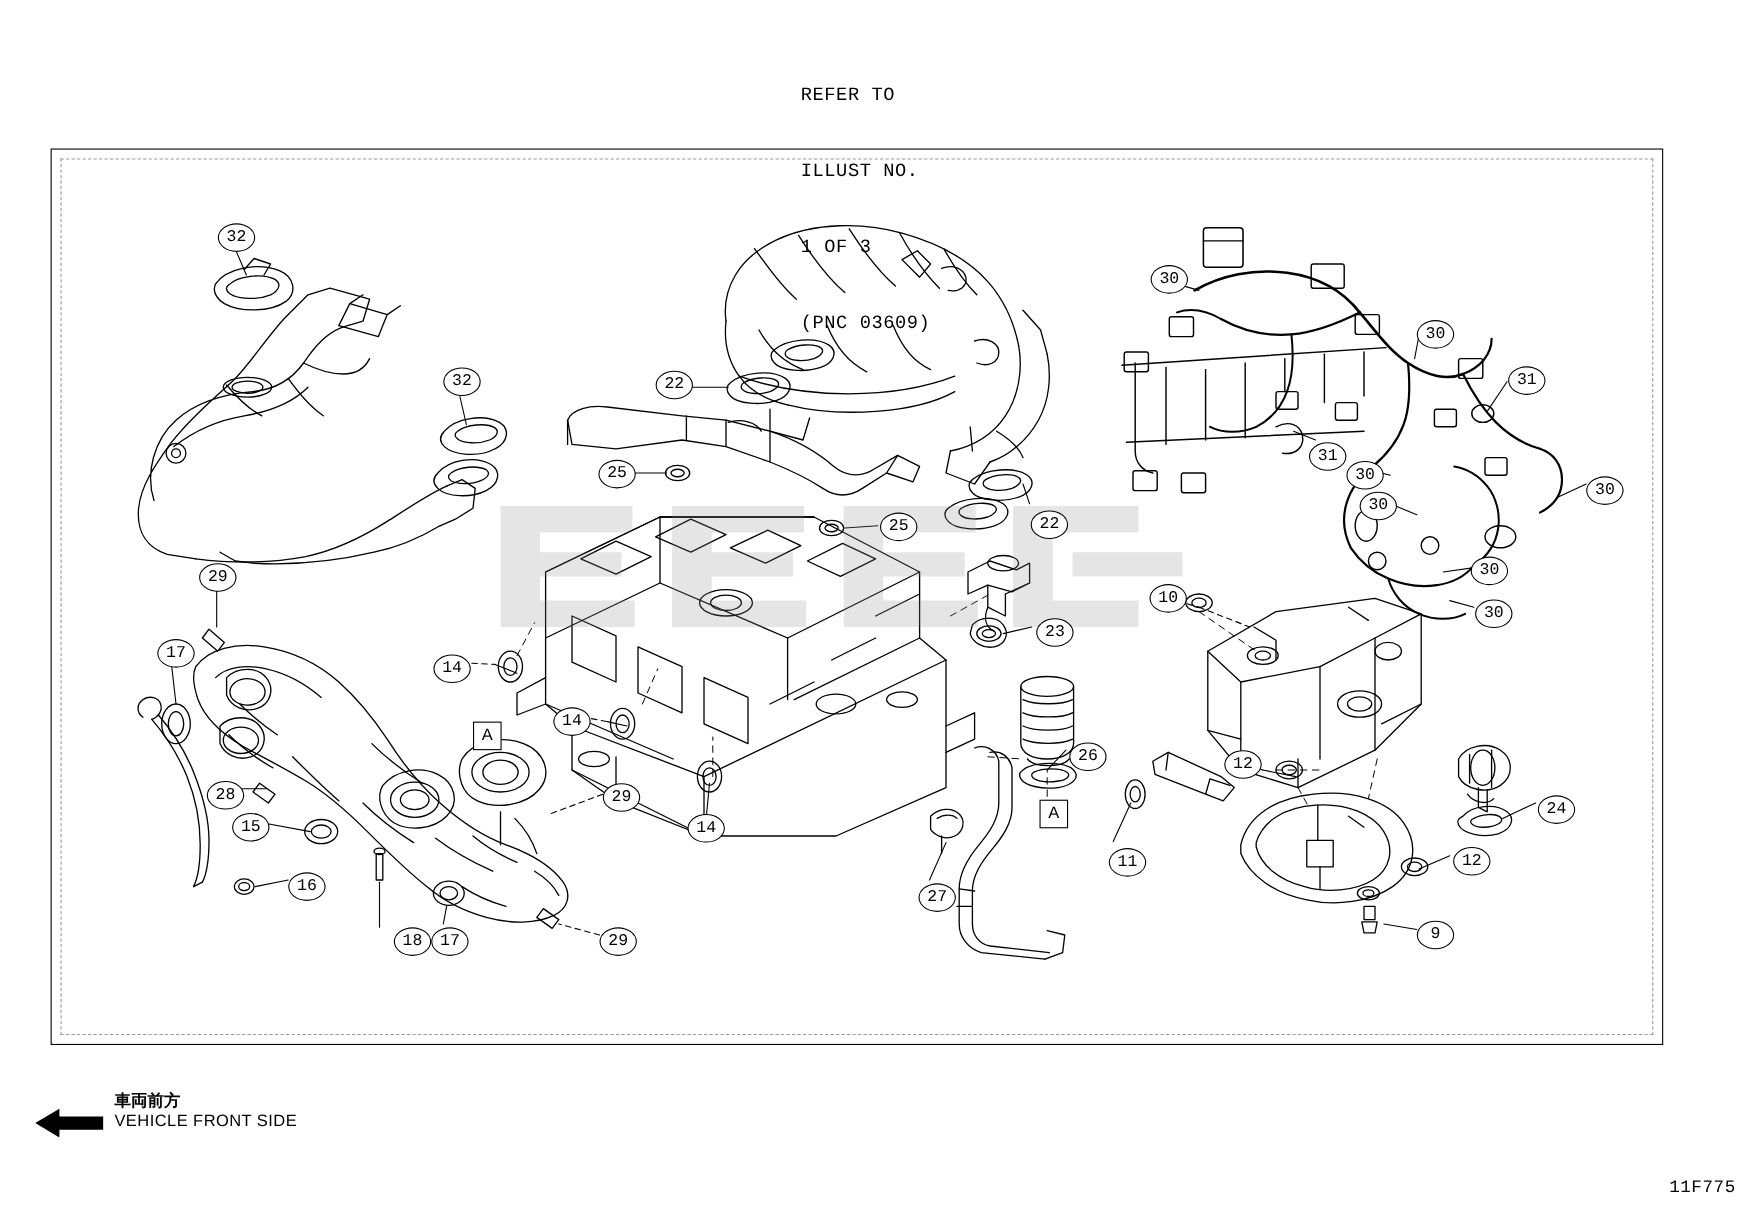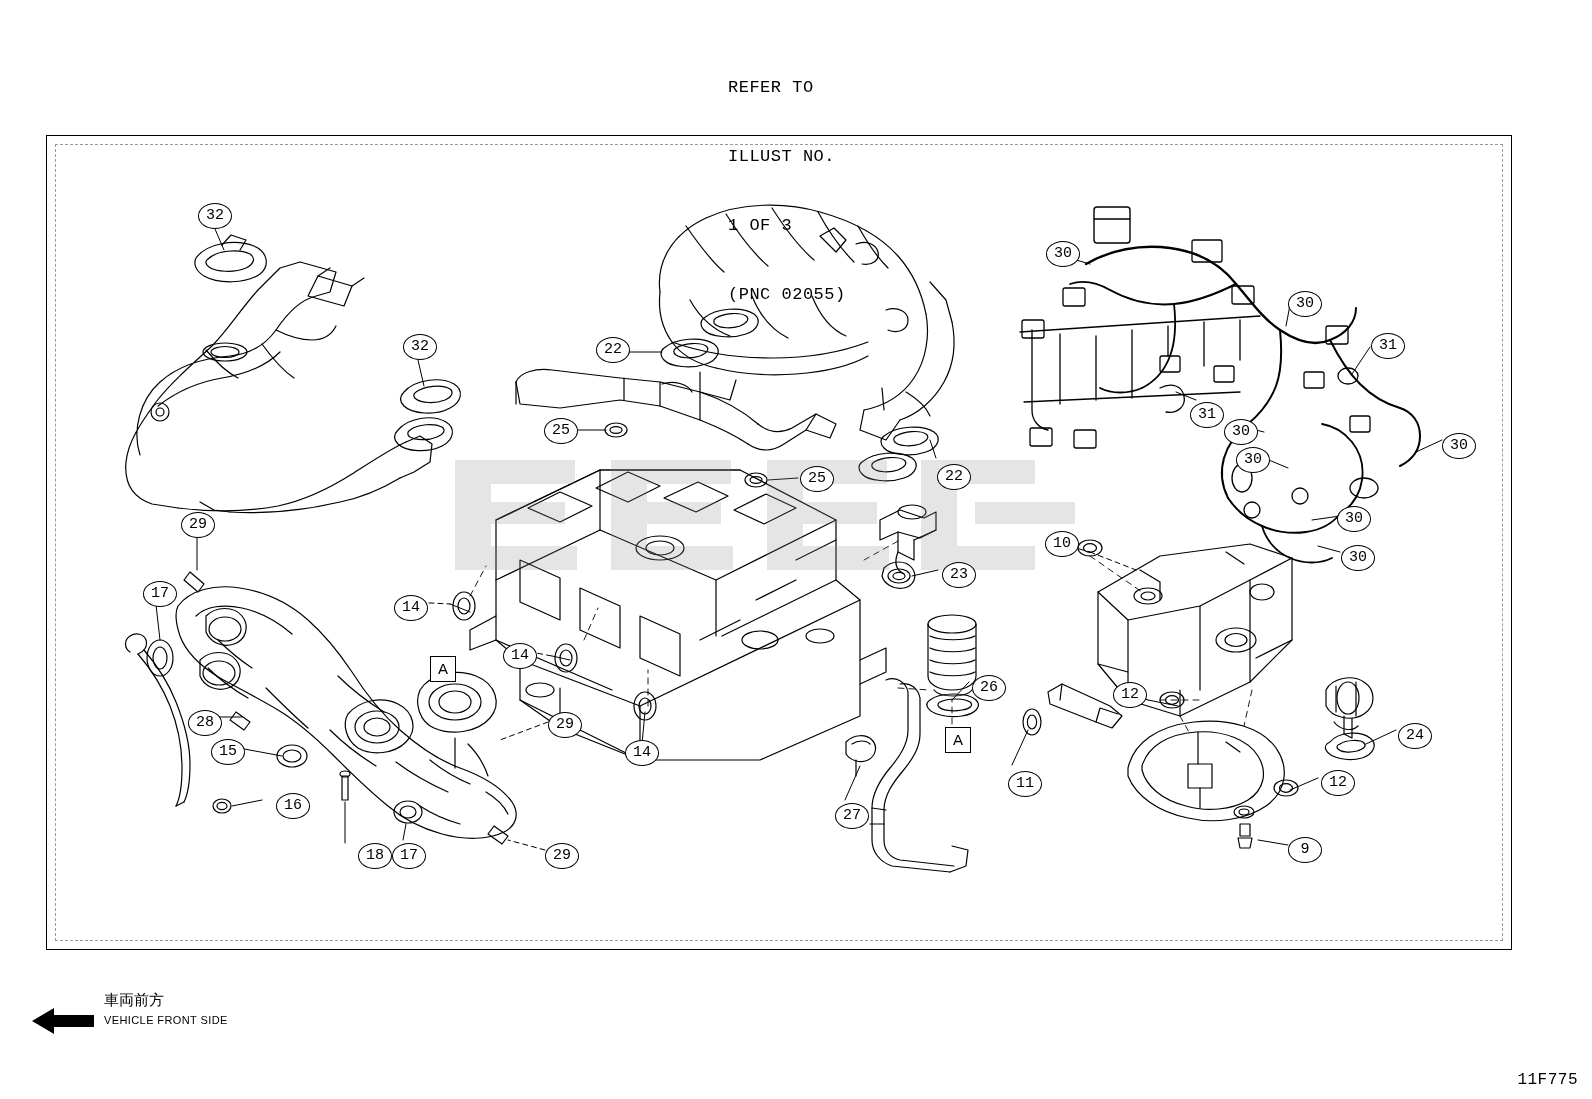--- a/index.html
+++ b/index.html
@@ -95,22 +95,22 @@
   }
 
   
   .front-side {
     position: absolute;
     left: 104px;
     top: 990px;
     font-size: 15px;
     line-height: 20px;
   }
-  .front-side .jp { font-family: "DejaVu Sans", sans-serif; font-size: 15px; }
-  .front-side .en { font-family: "Liberation Sans", sans-serif; font-size: 11px; letter-spacing: 0.4px; text-align: center;}
+  .front-side .jp { font-family: "DejaVu Sans", sans-serif; font-size: 15px; font-weight: bold; }
+  .front-side .en { font-family: "Liberation Sans", sans-serif; font-size: 15px; letter-spacing: 0.4px; text-align: center;}
   .arrow {
     position: absolute;
     left: 32px;
     top: 1008px;
     width: 62px;
     height: 26px;
   }
   .sheet-code {
     position: absolute;
     right: 14px;
@@ -128,21 +128,21 @@
 </style>
 </head>
 <body>
 
 <div id="sheet">
 
   <div class="refer-note">
     <div>REFER TO</div>
     <div>ILLUST NO.</div>
     <div>1 OF 3</div>
-    <div>(PNC 02055)</div>
+    <div>(PNC 03609)</div>
   </div>
 
   <div class="frame"></div>
   <div class="frame-inner"></div>
 
   <svg class="art" viewBox="0 0 1592 1099">
     <g fill="none" stroke="#000" stroke-width="1.2" stroke-linecap="round" stroke-linejoin="round">
 
       <g>
         <path d="M140 455 C132 430 140 400 160 382 C180 364 205 358 230 356
@@ -599,21 +599,21 @@
       <div class="callout" style="left: 1045px; top: 531px;">10</div>
       <div class="callout" style="left: 942px; top: 562px;">23</div>
       <div class="callout" style="left: 181px; top: 512px;">29</div>
       <div class="callout" style="left: 143px; top: 581px;">17</div>
       <div class="callout" style="left: 394px; top: 595px;">14</div>
       <div class="callout" style="left: 503px; top: 643px;">14</div>
       <div class="callout" style="left: 625px; top: 740px;">14</div>
       <div class="callout" style="left: 548px; top: 712px;">29</div>
       <div class="callout" style="left: 188px; top: 710px;">28</div>
       <div class="callout" style="left: 211px; top: 739px;">15</div>
-      <div class="callout" style="left: 262px; top: 793px; margin-left: 14px;">16</div>
+      <div class="callout" style="left: 262px; top: 793px;">16</div>
       <div class="callout" style="left: 336px; top: 843px; margin-left: 22px;">18</div>
       <div class="callout" style="left: 392px; top: 843px;">17</div>
       <div class="callout" style="left: 545px; top: 843px;">29</div>
       <div class="callout" style="left: 972px; top: 675px; text-align: center;">26</div>
       <div class="callout" style="left: 1008px; top: 771px;">11</div>
       <div class="callout" style="left: 835px; top: 803px;">27</div>
       <div class="callout" style="left: 1113px; top: 682px;">12</div>
       <div class="callout" style="left: 1321px; top: 770px;">12</div>
       <div class="callout" style="left: 1398px; top: 723px;">24</div>
       <div class="callout" style="left: 1288px; top: 837px;">9</div>

